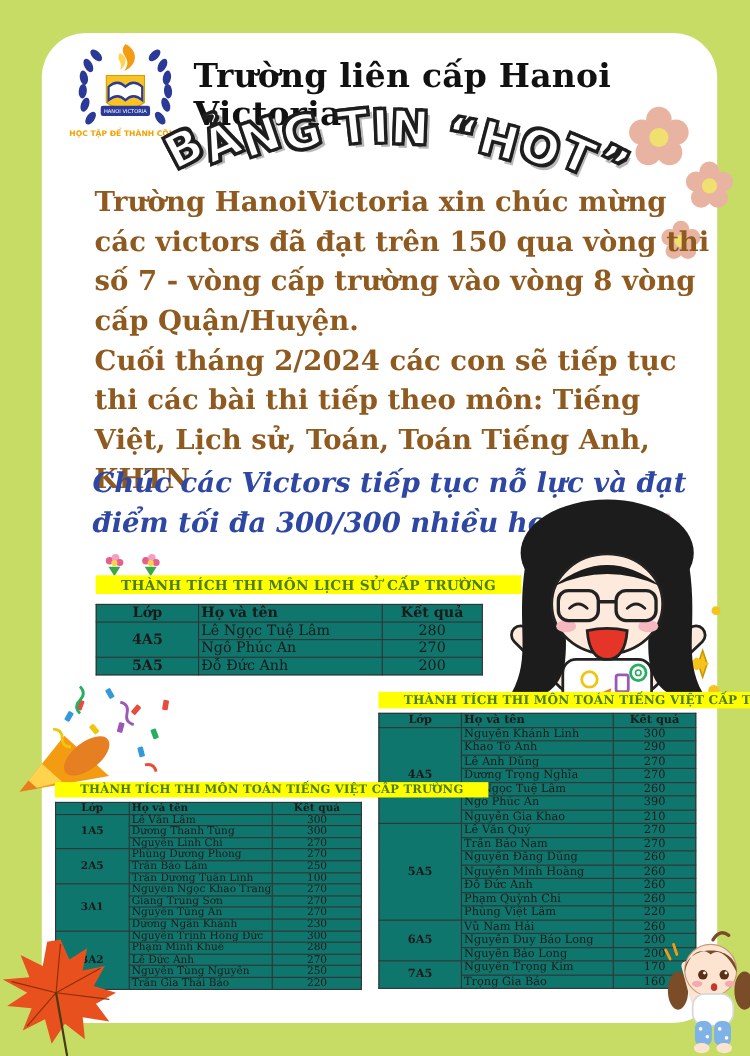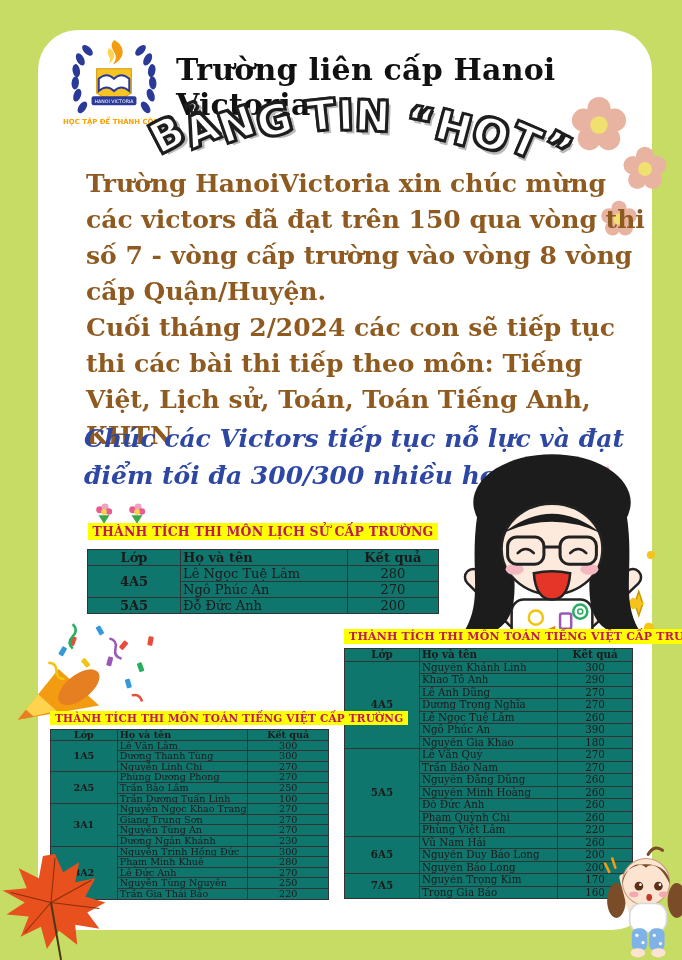--- a/index.html
+++ b/index.html
@@ -35,22 +35,22 @@
   .big-girl { position:absolute; left:441px; top:450px; width:222px; height:192px; z-index:1; }
   .popper   { position:absolute; left:10px;  top:618px; width:156px; height:112px; z-index:2; }
   .maple    { position:absolute; left:-8px;  top:846px; width:126px; height:116px; z-index:4; }
   .small-girl{ position:absolute; left:601px; top:840px; width:82px; height:120px; z-index:4; }
 
   
   .section { position:absolute; z-index:3; }
   .sec-lichsu { left:87px;  top:523px; width:352px; }
   .sec-right  { left:344px; top:629px; width:289px; }
   .sec-left   { left:50px;  top:711px; width:279px; }
-  .tbl-title { display:table; margin:0 auto 6px auto; background:#ffff00; color:#be185d;
-               font-weight:bold; padding:1px 5px; letter-spacing:0.2px; white-space:nowrap; }
+  .tbl-title { display:table; margin:0 auto 6px auto; background:#ffff00; color:#4d7c0f;
+               font-weight:bold; padding:1px 23px; letter-spacing:0.2px; white-space:nowrap; }
   .sec-lichsu .tbl-title { font-size:12.5px; margin-bottom:9px; }
   .sec-right  .tbl-title { font-size:11px;   margin-bottom:4px; }
   .sec-left   .tbl-title { font-size:10.5px; margin-bottom:4px; }
   table.results { border-collapse:collapse; width:100%; table-layout:fixed; background:#0f766e; }
   table.results th, table.results td { border:1px solid #333; padding:0 2px; overflow:hidden;
                                        white-space:nowrap; color:#1a1a1a; }
   table.results th { font-weight:bold; }
   th.col0, td.cls, td.score { text-align:center; }
   th.col1, td.name { text-align:left; padding-left:5px; }
   td.cls { font-weight:bold; }
@@ -308,21 +308,21 @@
           <tr>
             <td class="name">Lê Ngọc Tuệ Lâm</td>
             <td class="score">260</td>
           </tr>
           <tr>
             <td class="name">Ngô Phúc An</td>
             <td class="score">390</td>
           </tr>
           <tr>
             <td class="name">Nguyễn Gia Khao</td>
-            <td class="score">180</td>
+            <td class="score">210</td>
           </tr>
           <tr>
             <td class="cls" rowspan="7">5A5</td>
             <td class="name">Lê Văn Quý</td>
             <td class="score">270</td>
           </tr>
           <tr>
             <td class="name">Trần Bảo Nam</td>
             <td class="score">270</td>
           </tr>

